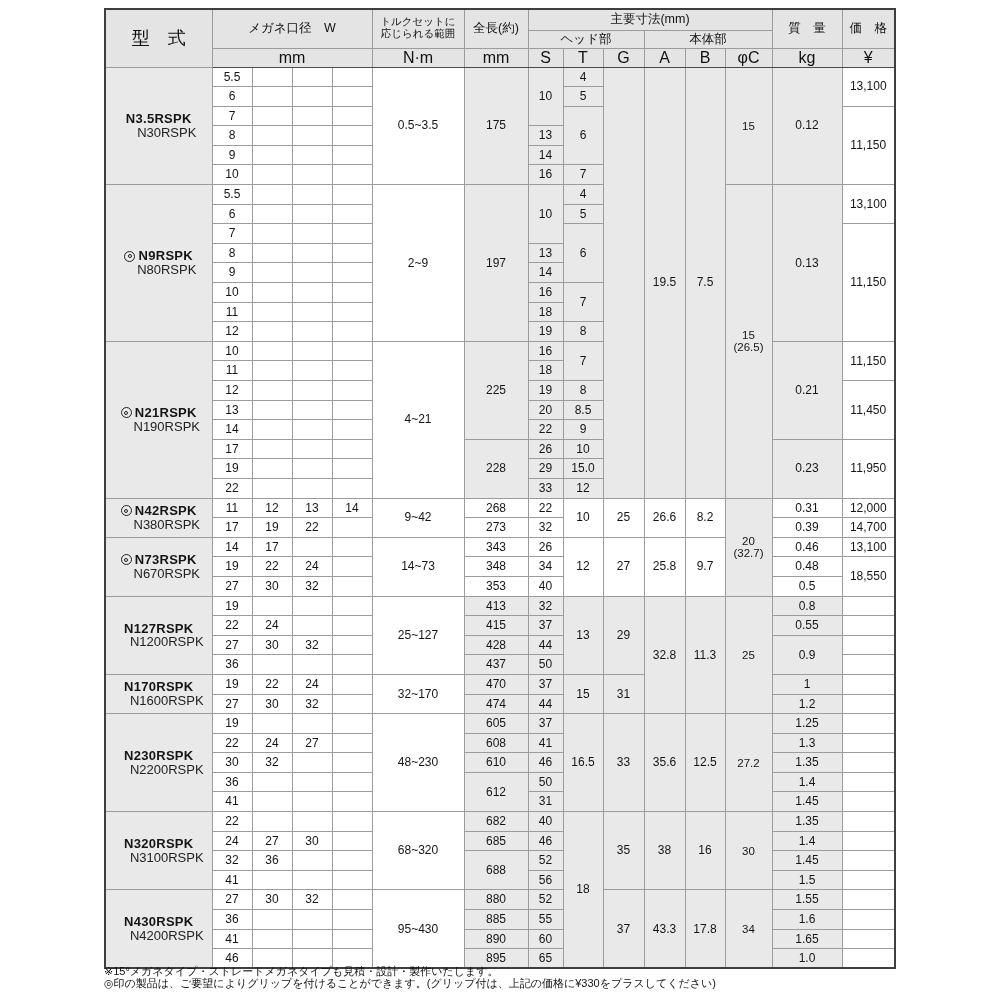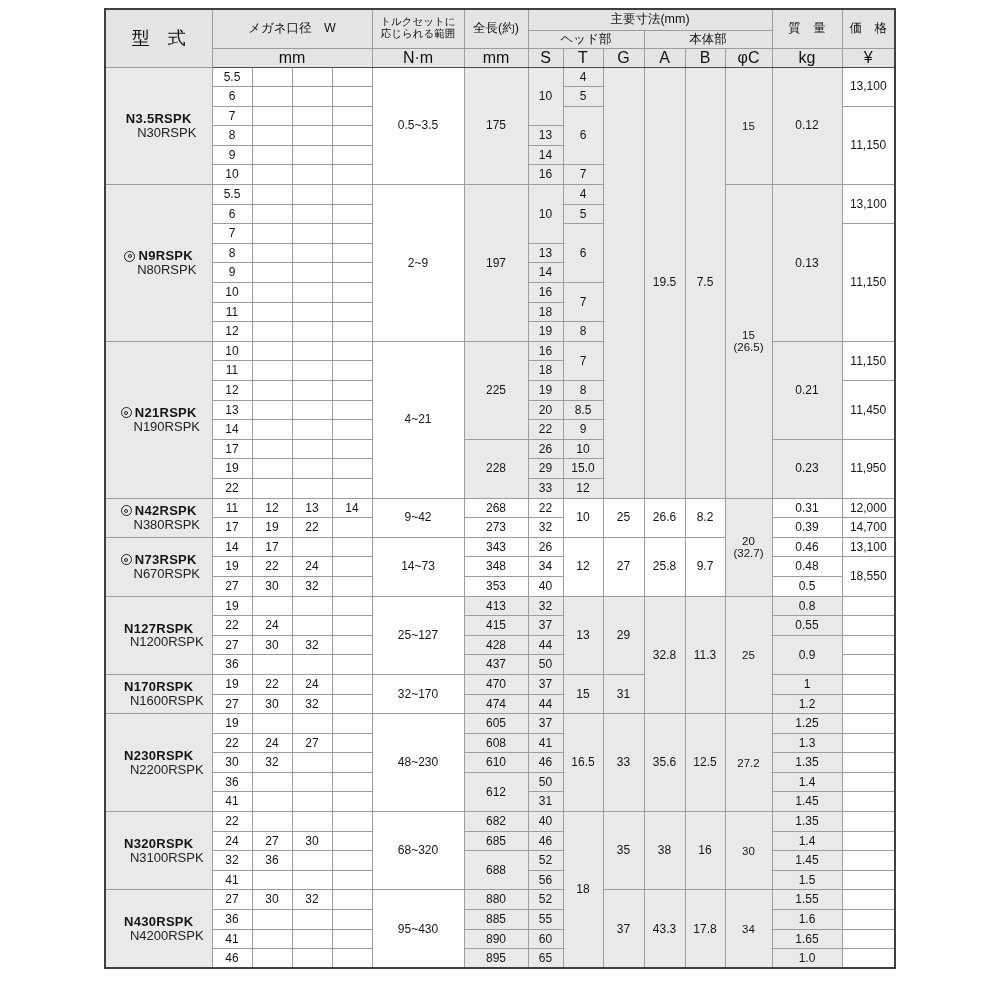--- a/index.html
+++ b/index.html
@@ -624,15 +624,17 @@
           <td class="cw col-w"></td>
           <td class="cg col-len">895</td>
           <td class="cg col-s">65</td>
           <td class="cg col-kg">1.0</td>
           <td class="cw col-pr"></td>
         </tr>
       </tbody>
   </table>
 
   <div class="notes">
+    <div>※15°メガネタイプ・ストレートメガネタイプも見積・設計・製作いたします。</div>
+    <div>◎印の製品は、ご要望によりグリップを付けることができます。(グリップ付は、上記の価格に¥330をプラスしてください)</div>
   </div>
 
 </div>
 
 </body></html>

